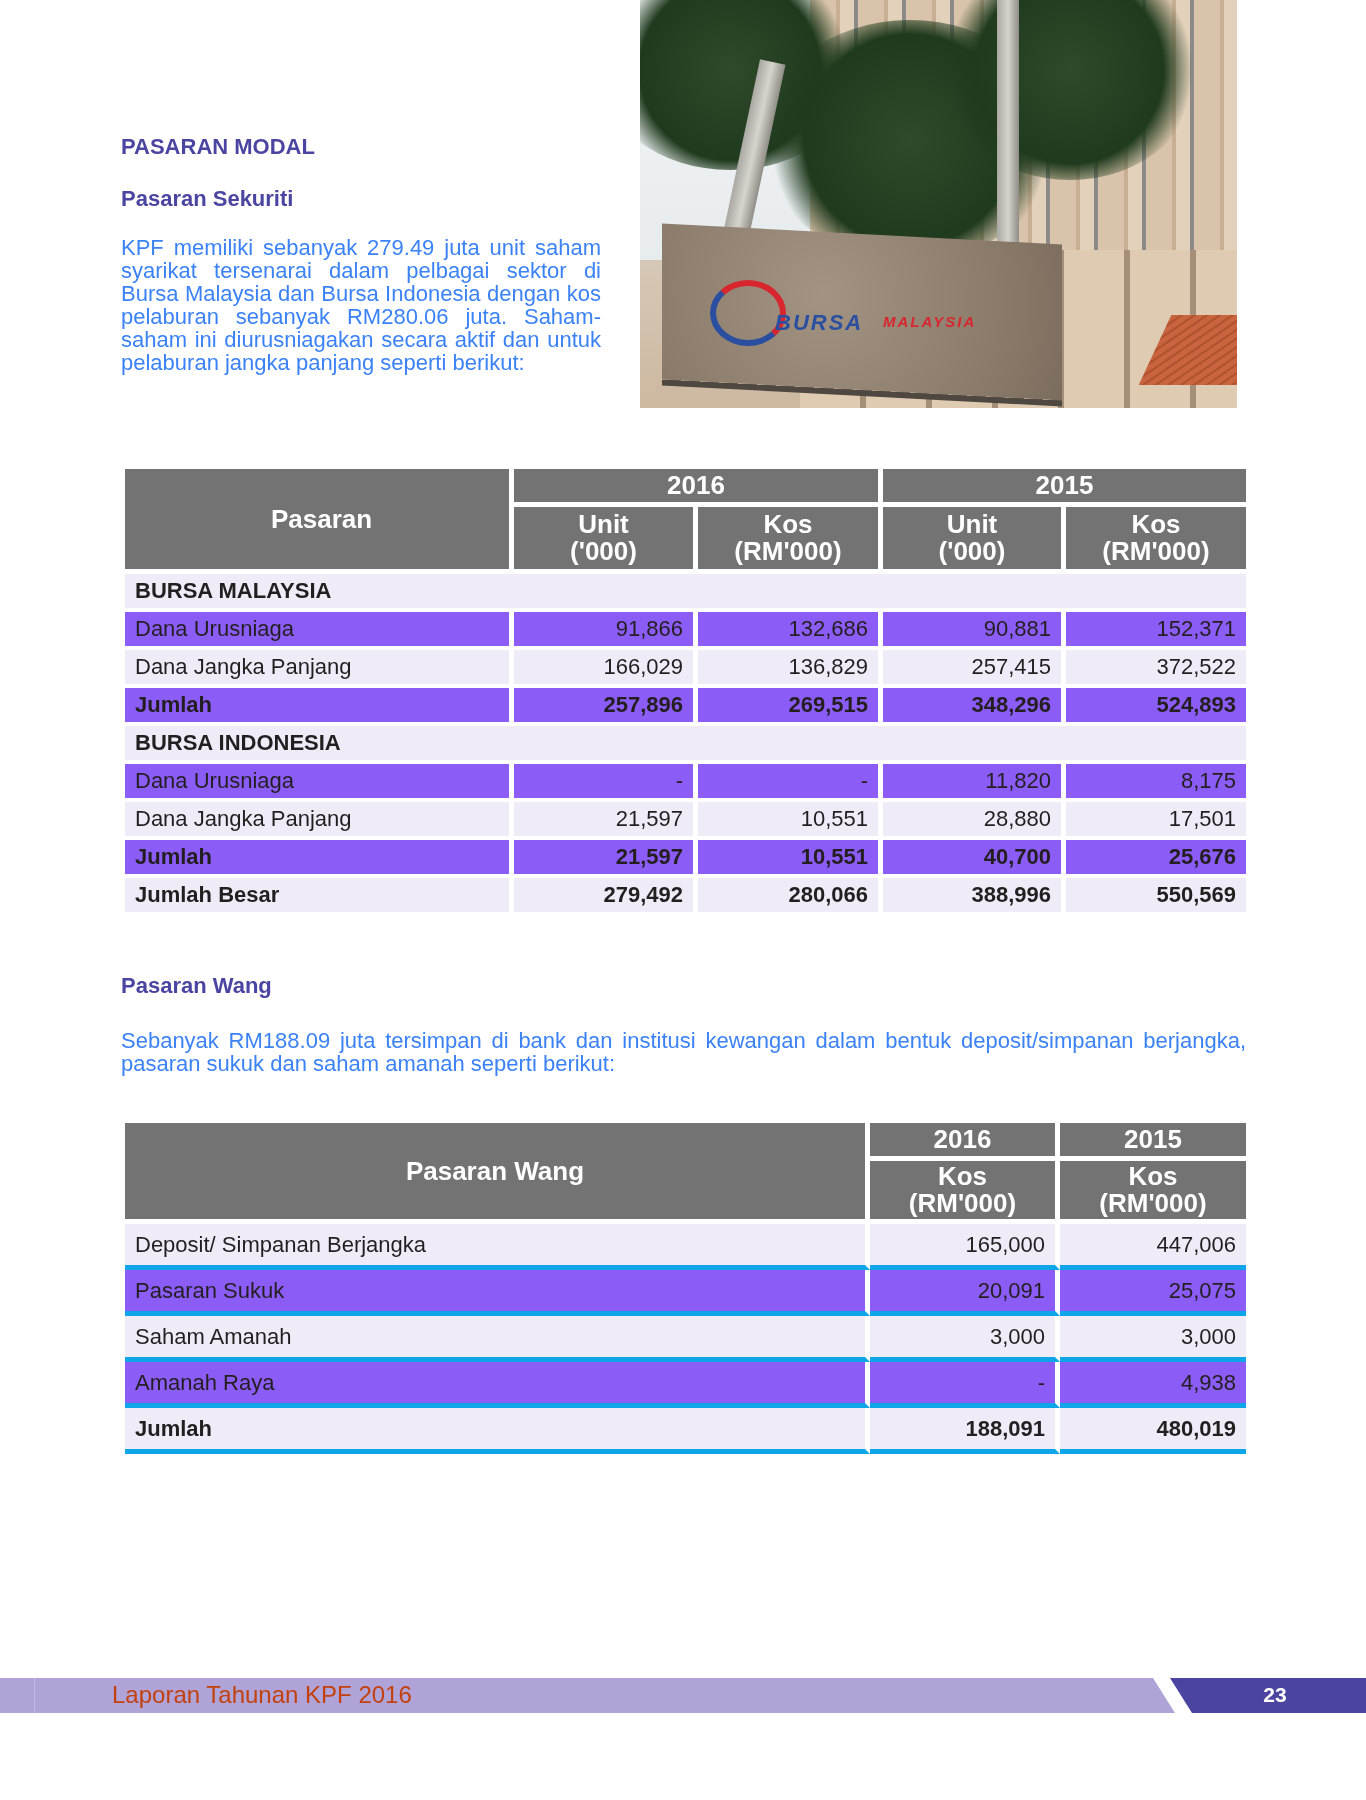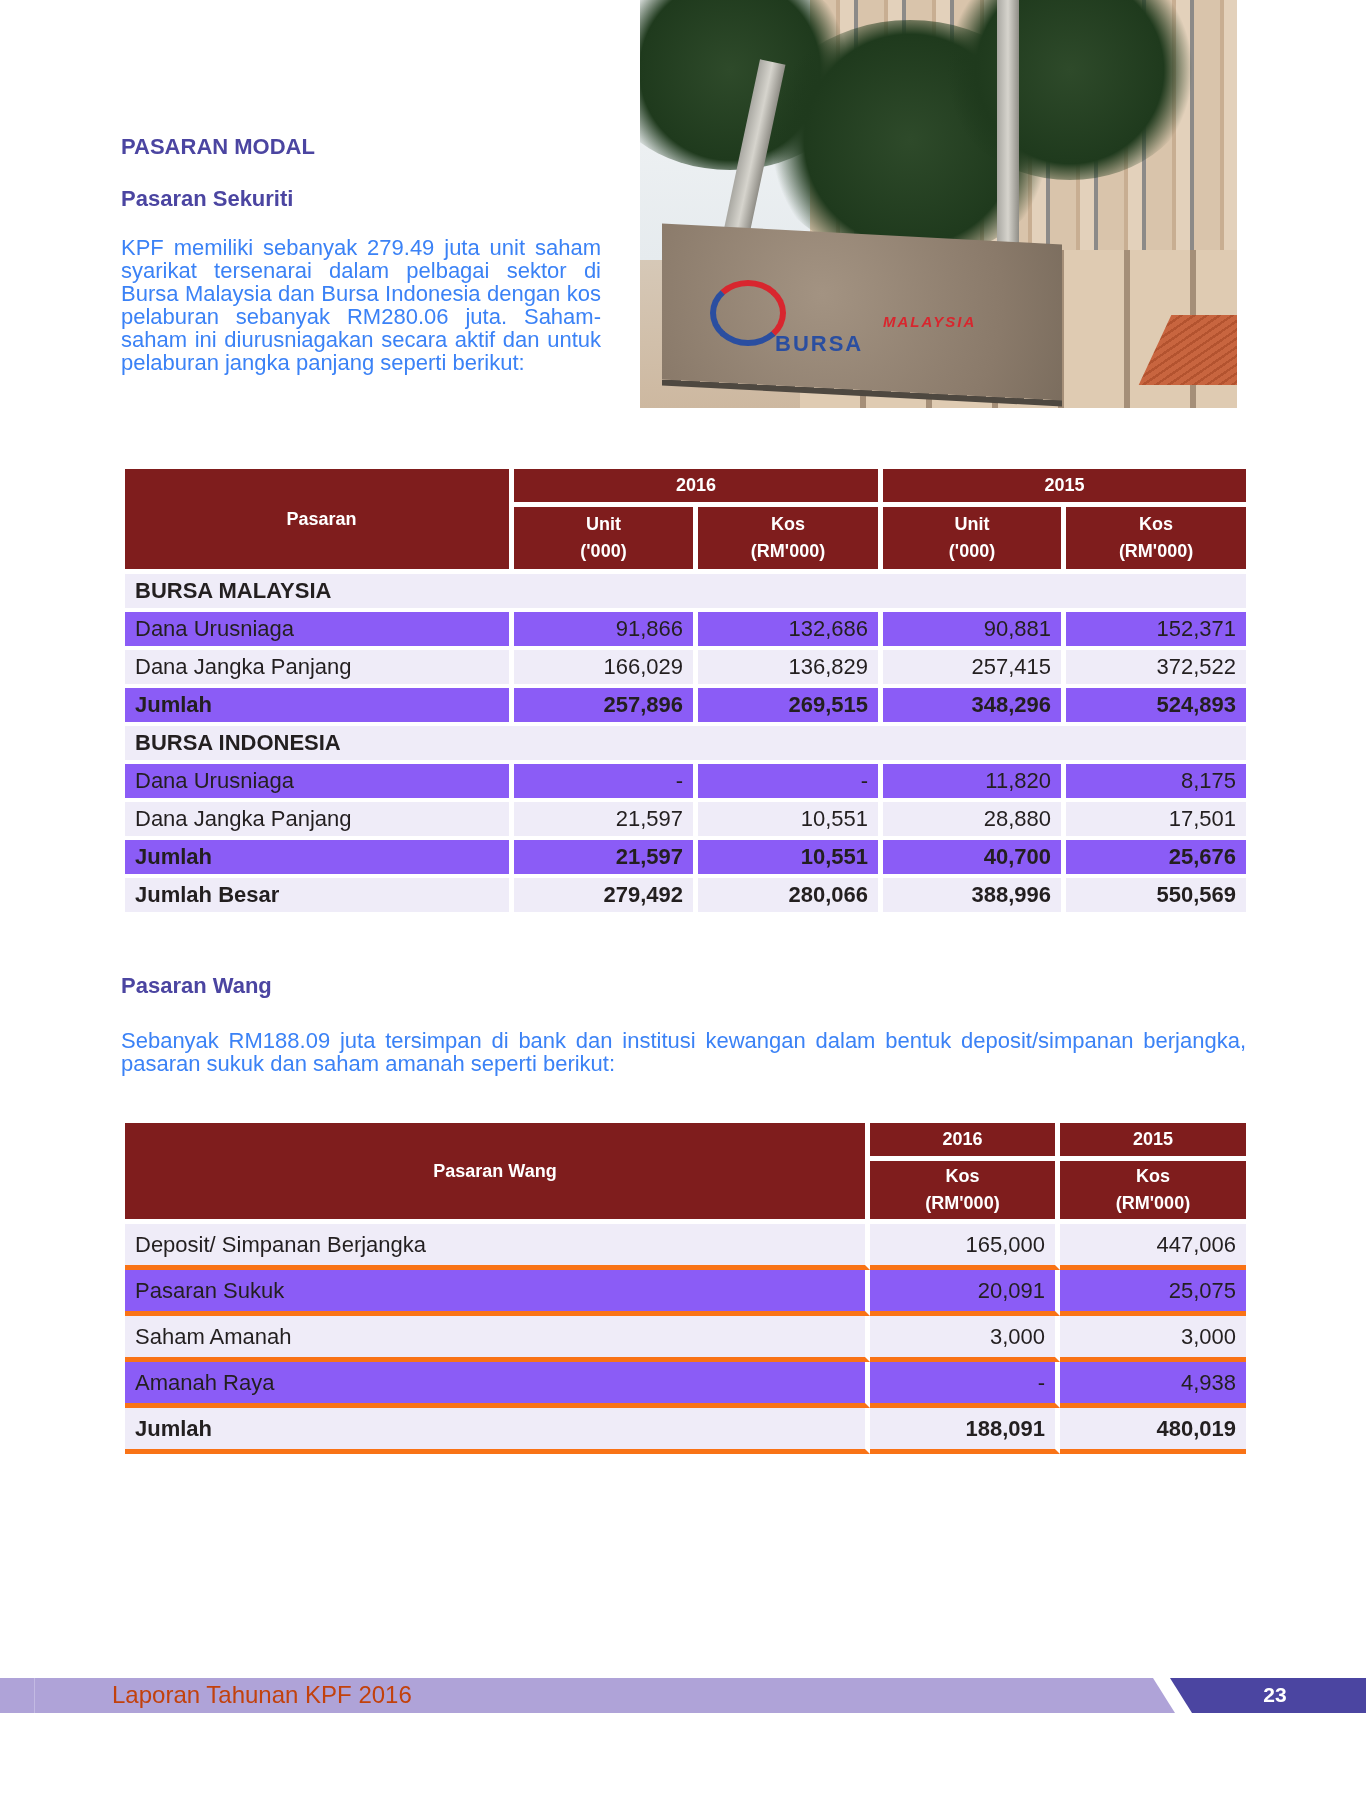--- a/index.html
+++ b/index.html
@@ -29,46 +29,46 @@
     background:repeating-linear-gradient(90deg,#dfcbb2 0 60px,#a58f78 60px 66px); }
   .photo .palm { position:absolute; border-radius:50%;
     background:radial-gradient(circle,#2e4a2a 0%,#1f3a1d 55%,rgba(31,58,29,0) 72%); }
   .photo .trunk { position:absolute; background:linear-gradient(90deg,#a9a8a2,#d6d4cd,#8f8d86); }
   .photo .sign { position:absolute; left:22px; top:234px; width:400px; height:156px;
     background:radial-gradient(circle at 40% 40%,#a39382,#8a7a6a 70%,#7b6d5e);
     transform:skewY(3deg); box-shadow:0 6px 0 #4e4840; }
   .photo .logo-ring { position:absolute; left:70px; top:280px; width:64px; height:54px;
     border-radius:50%; border:6px solid #2a4ea0; border-top-color:#d8262e; border-right-color:#d8262e; }
   .photo .logo-text1 { position:absolute; left:135px; top:310px; color:#2a4ea0;
-    font-weight:bold; font-size:22px; letter-spacing:2px;margin-top:21px; }
+    font-weight:bold; font-style:italic; font-size:22px; letter-spacing:2px; }
   .photo .logo-text2 { position:absolute; left:243px; top:313px; color:#d8262e;
     font-weight:bold; font-style:italic; font-size:15px; letter-spacing:2px; }
   .photo .roof { position:absolute; left:515px; top:315px; width:110px; height:70px;
     background:repeating-linear-gradient(135deg,#c8653f 0 6px,#b3532f 6px 9px);
     transform:skewX(-25deg); }
 
   
   table.t { position:absolute; border-collapse:separate; border-spacing:0; table-layout:fixed; }
   .t th {
-    background:#7f1d1d; color:#ffffff; font-weight:bold; font-size:18px;
+    background:#737373; color:#ffffff; font-weight:bold; font-size:26px;
     text-align:center; padding:0; line-height:27px;
     border-right:5px solid #fff; border-bottom:5px solid #fff;
   }
   .t td {
     font-size:22px; padding:0 10px; height:34px;
     border-right:5px solid #fff; border-bottom:4px solid #fff;
     white-space:nowrap;
   }
   .t td.num { text-align:right; padding-right:10px; }
   .t tr.light td { background:#efecf8;margin-left:36px; }
   .t tr.dark td { background:#8b5cf6; }
   .t tr.bold td { font-weight:bold; }
   .t th:last-child, .t td:last-child { border-right:none; }
 
-  .t2 td { height:41px; border-bottom:5px solid #f97316; }
+  .t2 td { height:41px; border-bottom:5px solid #0ea5e9; }
 
   
   .footer-band { left:0; top:1678px; width:1175px; height:35px; background:#afa3d8;
     clip-path:polygon(0 0,1153px 0,1175px 100%,0 100%); }
   .footer-line { left:34px; top:1678px; width:1px; height:35px; background:#c3bae3; }
   .footer-dark { left:1170px; top:1678px; width:196px; height:35px; background:#4b45a1;
     clip-path:polygon(0 0,196px 0,196px 100%,22px 100%); }
   .footer-text { left:112px; top:1683px; color:#c2410c; font-size:24px; line-height:24px; }
   .footer-page { left:1240px; top:1682px; width:70px; text-align:center; color:#fff;
     font-weight:bold; font-size:21px; line-height:26px; }

